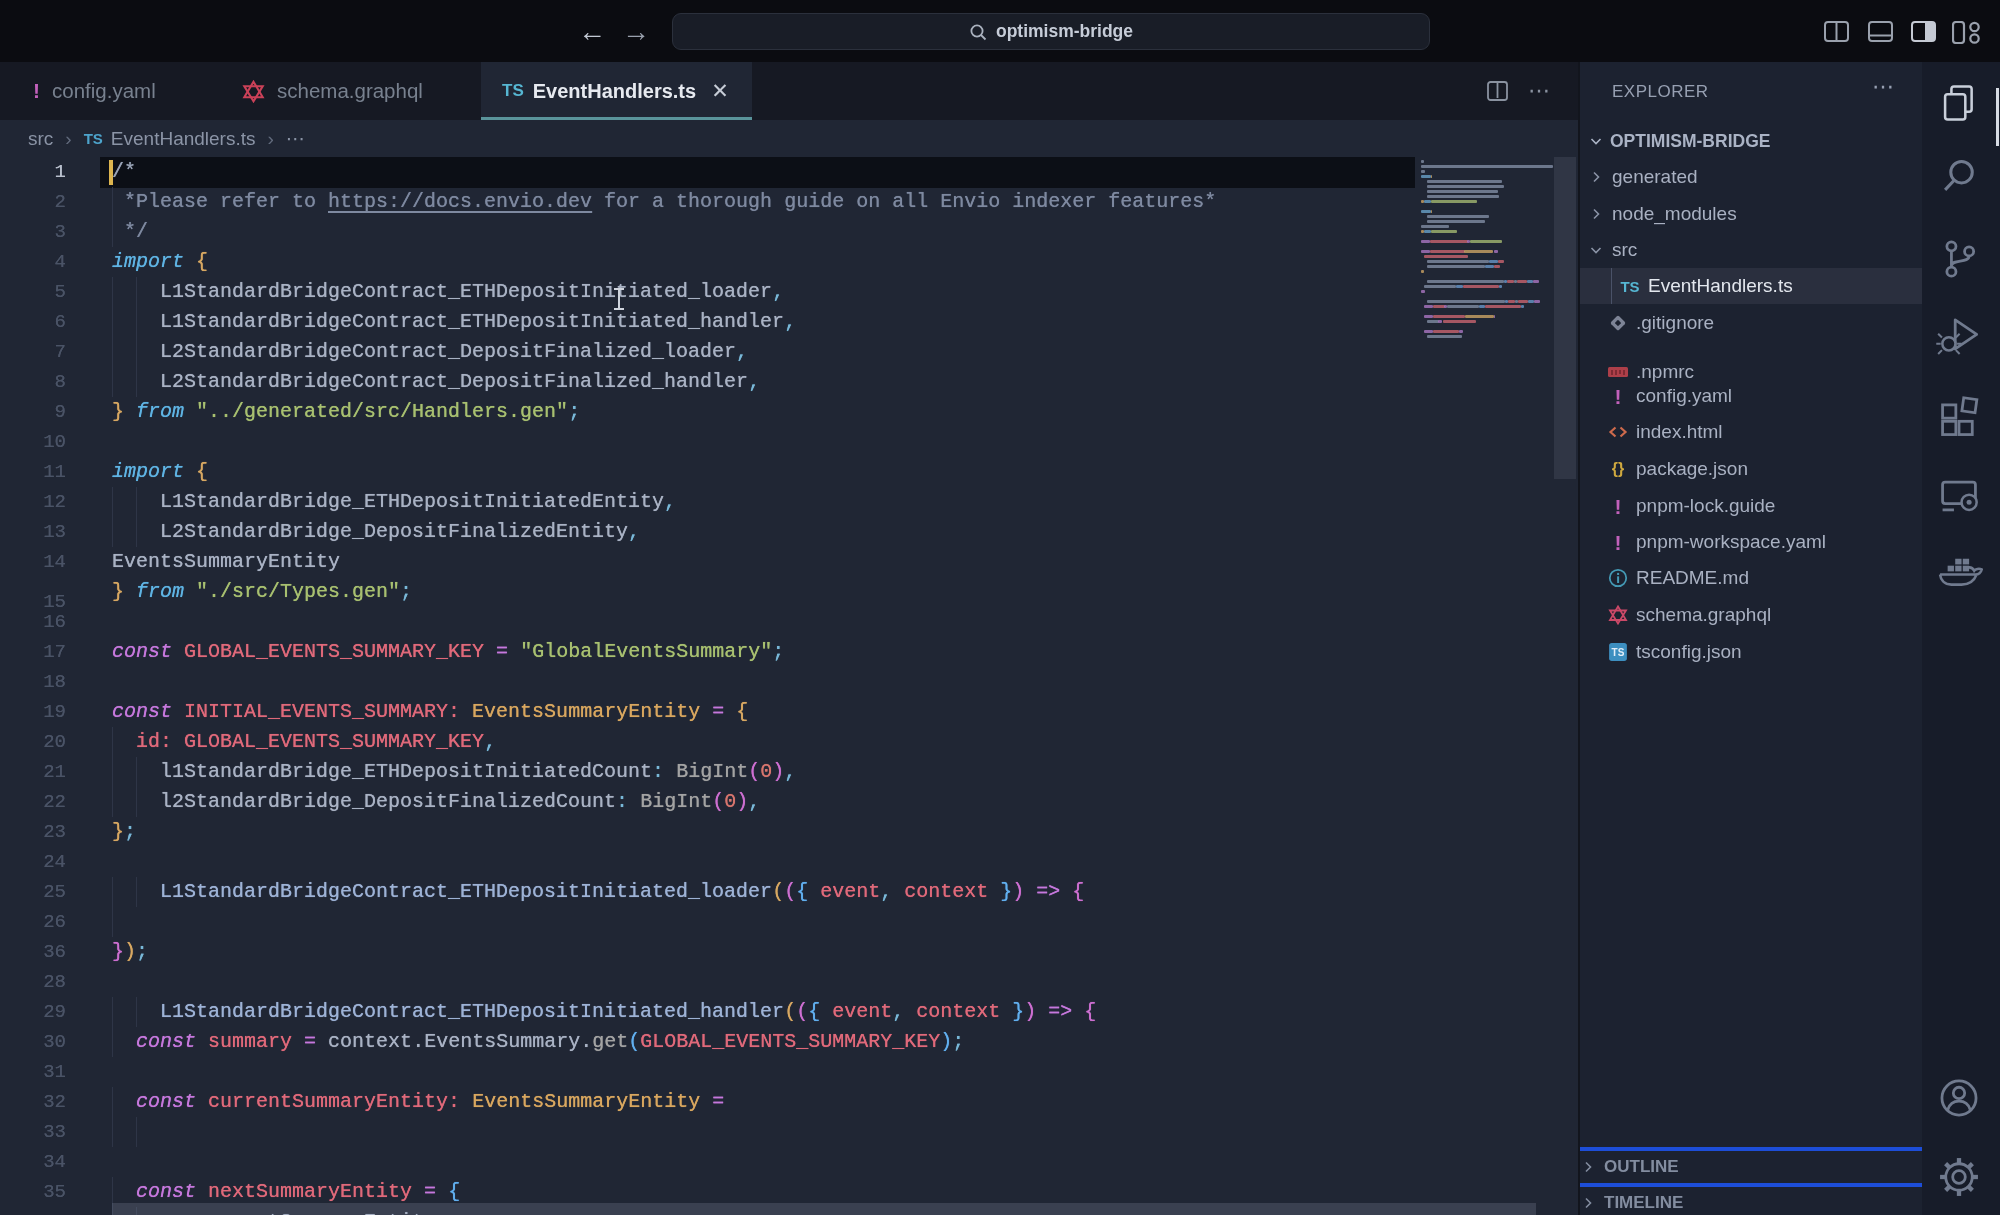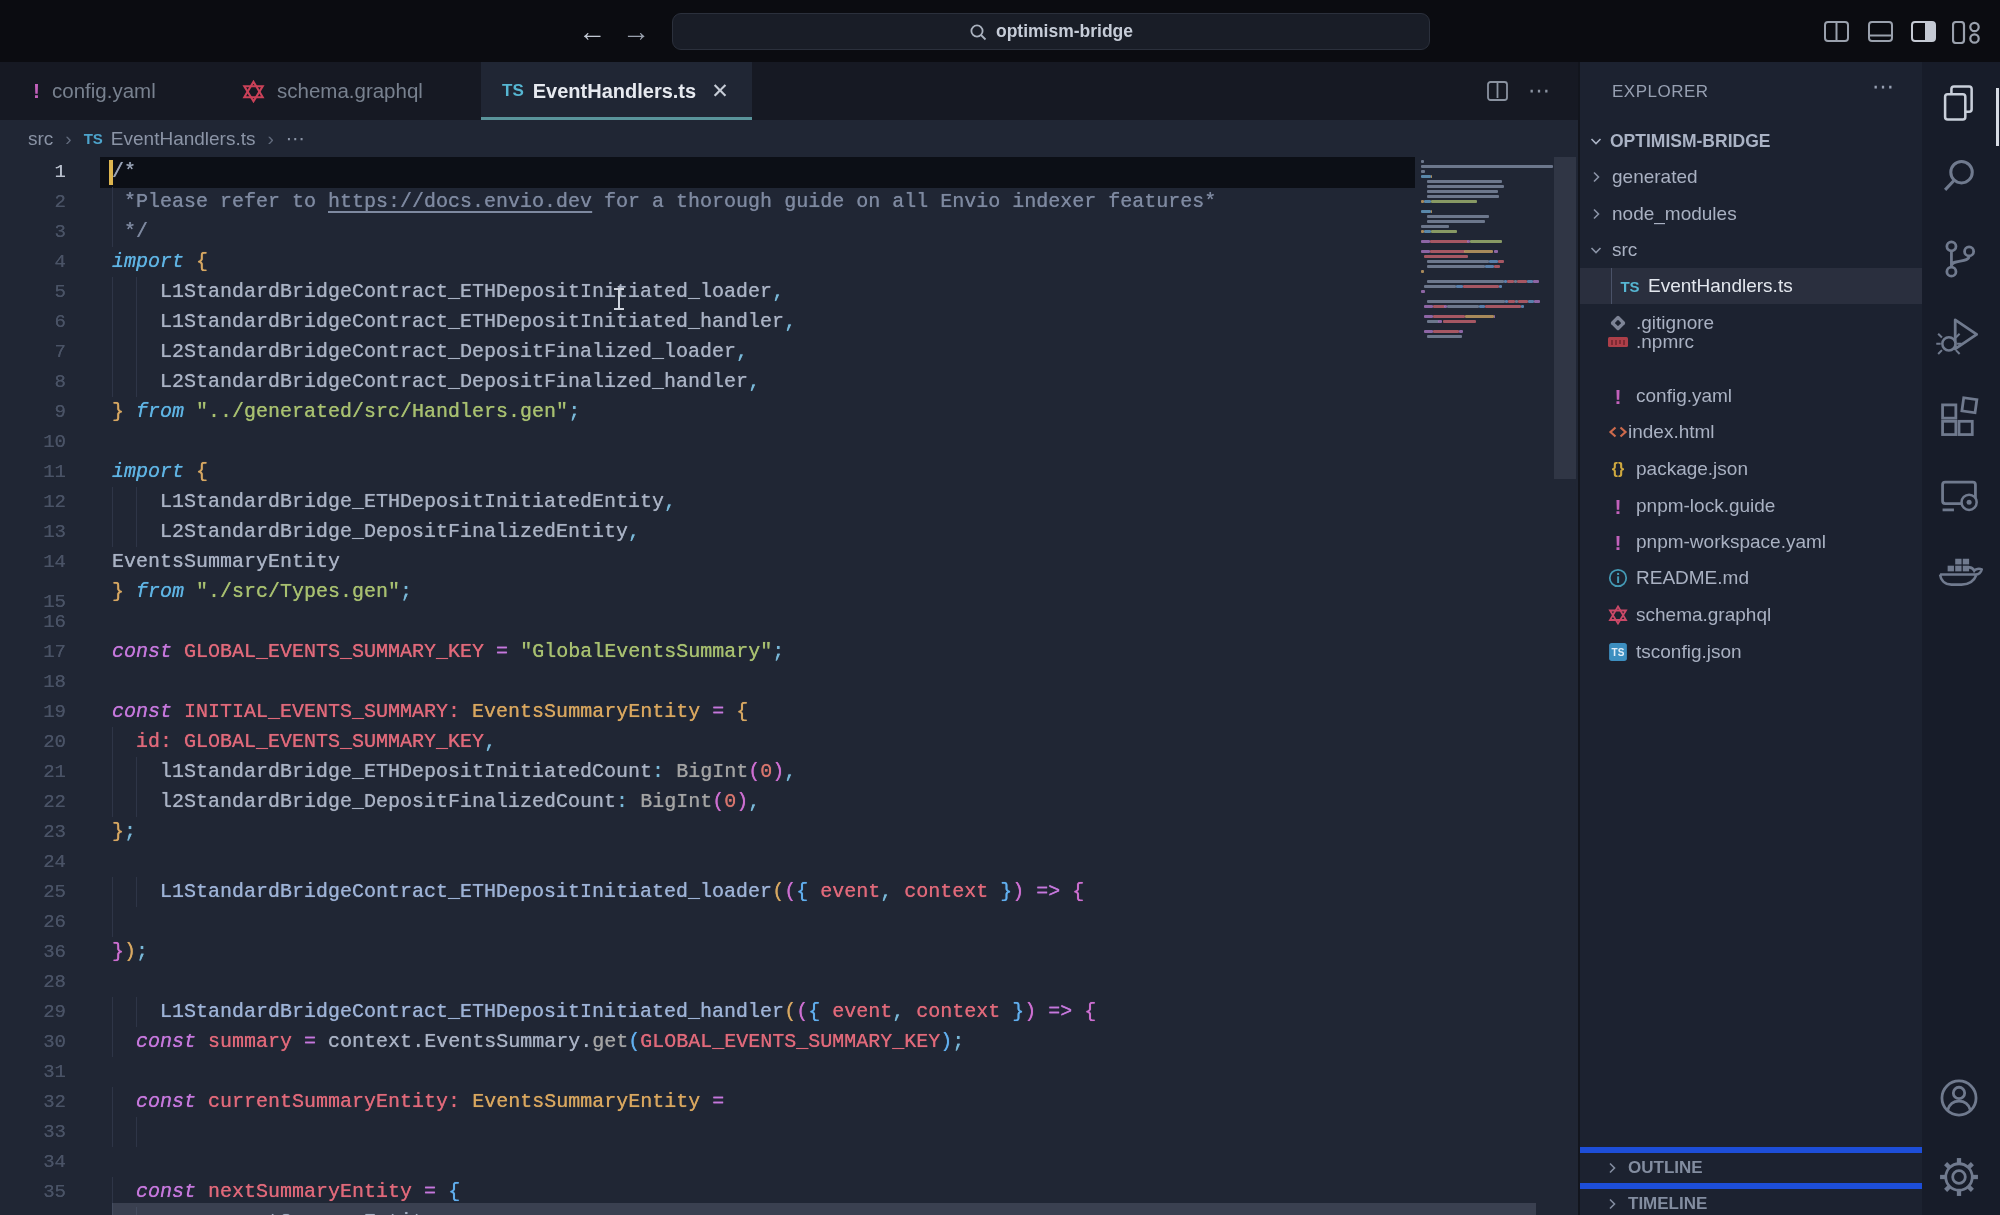--- a/index.html
+++ b/index.html
@@ -53,21 +53,21 @@
 
 #sidebar { position:absolute; left:1580px; top:62px; width:342px; height:1153px; background:#1c2230; }
 #sbheader { position:absolute; left:32px; top:20px; font-size:17px; color:#97a0b2; letter-spacing:0.5px; }
 #sbdots { position:absolute; left:292px; top:12px; font-size:22px; color:#97a0b2; letter-spacing:1px; }
 #rootrow { position:absolute; left:0; top:61px; width:342px; height:36px; display:flex; align-items:center; font-size:17.5px; font-weight:700; color:#aab3c5; }
 .trow { position:absolute; left:0; width:342px; height:36px; display:flex; align-items:center; font-size:19px; color:#a9b1c2; }
 .trow.sel { background:#2a2f3e; color:#e3e7ee; }
 .tch { width:16px; height:16px; }
 .fic { display:inline-flex; width:20px; height:20px; align-items:center; justify-content:center; }
 .tlabel { white-space:nowrap; }
-.botrow { position:absolute; left:0; width:342px; height:36px; display:flex; align-items:center; gap:8px; padding-left:24px; font-size:17px; font-weight:700; color:#838da0; border-top:6px solid #1d4ed8; }
+.botrow { position:absolute; left:0; width:342px; height:36px; display:flex; align-items:center; gap:8px; padding-left:0; font-size:17px; font-weight:700; color:#838da0; border-top:4px solid #1d4ed8; }
 
 #actbar { position:absolute; left:1922px; top:62px; width:78px; height:1153px; background:#171c29; }
 .aicon { position:absolute; left:13px; width:48px; height:48px; }
 .aicon svg { width:48px; height:48px; }
 #actind { position:absolute; left:74px; top:26px; width:3px; height:58px; background:#d7dce4; }
 #sepline { position:absolute; left:1578px; top:62px; width:2px; height:1153px; background:#12151d; }
 </style></head>
 <body>
 <div id="app">
 <div id="titlebar">
@@ -342,40 +342,40 @@
       </div>
 <div class="trow " style="top:243px">
         <span style="margin-left:28px;display:inline-flex;align-items:center;gap:8px">
           <svg class="fic" viewBox="0 0 18 18">
             <rect x="4" y="4" width="10" height="10" rx="1.5" transform="rotate(45 9 9)" fill="#7d8496"></rect>
             <rect x="7" y="7" width="4" height="4" rx="0.5" transform="rotate(45 9 9)" fill="#1c2230"></rect>
           </svg>
           <span class="tlabel">.gitignore</span>
         </span>
       </div>
-<div class="trow " style="top:262px">
+<div class="trow " style="top:292px">
         <span style="margin-left:28px;display:inline-flex;align-items:center;gap:8px">
           <svg class="fic" viewBox="0 0 20 20">
             <rect x="0" y="5" width="20" height="10" rx="1.5" fill="#ad3f49"></rect>
             <rect x="3" y="8" width="2" height="5" fill="#7e2a33"></rect>
             <rect x="7" y="8" width="2" height="5" fill="#7e2a33"></rect>
             <rect x="11" y="8" width="2" height="4" fill="#7e2a33"></rect>
             <rect x="15" y="8" width="2" height="5" fill="#7e2a33"></rect>
           </svg>
           <span class="tlabel">.npmrc</span>
         </span>
       </div>
 <div class="trow " style="top:316px">
         <span style="margin-left:28px;display:inline-flex;align-items:center;gap:8px">
           <span class="fic" style="color:#c261bb;font-weight:700;font-size:21px;line-height:1">!</span>
           <span class="tlabel">config.yaml</span>
         </span>
       </div>
 <div class="trow " style="top:352px">
-        <span style="margin-left:28px;display:inline-flex;align-items:center;gap:0">
+        <span style="margin-left:28px;display:inline-flex;align-items:center;gap:8px">
           <svg class="fic" viewBox="0 0 20 20">
             <polyline points="7.5,5.5 2.5,10 7.5,14.5" stroke="#cd6a4c" fill="none" stroke-width="2.2"></polyline>
             <polyline points="12.5,5.5 17.5,10 12.5,14.5" stroke="#cd6a4c" fill="none" stroke-width="2.2"></polyline>
           </svg>
           <span class="tlabel">index.html</span>
         </span>
       </div>
 <div class="trow " style="top:389px">
         <span style="margin-left:28px;display:inline-flex;align-items:center;gap:8px">
           <span class="fic" style="color:#cfa93f;font-weight:700;font-size:16px">{}</span>

